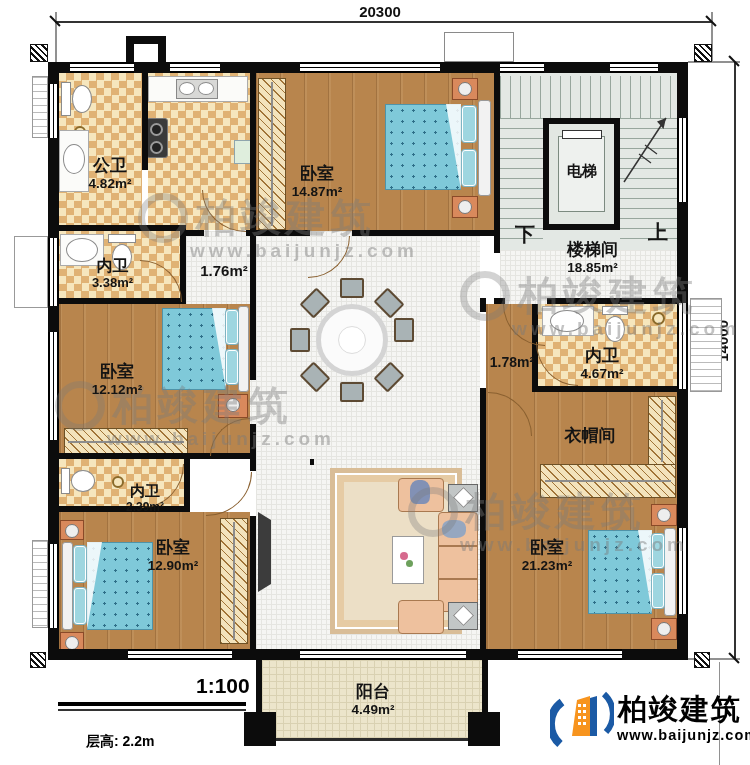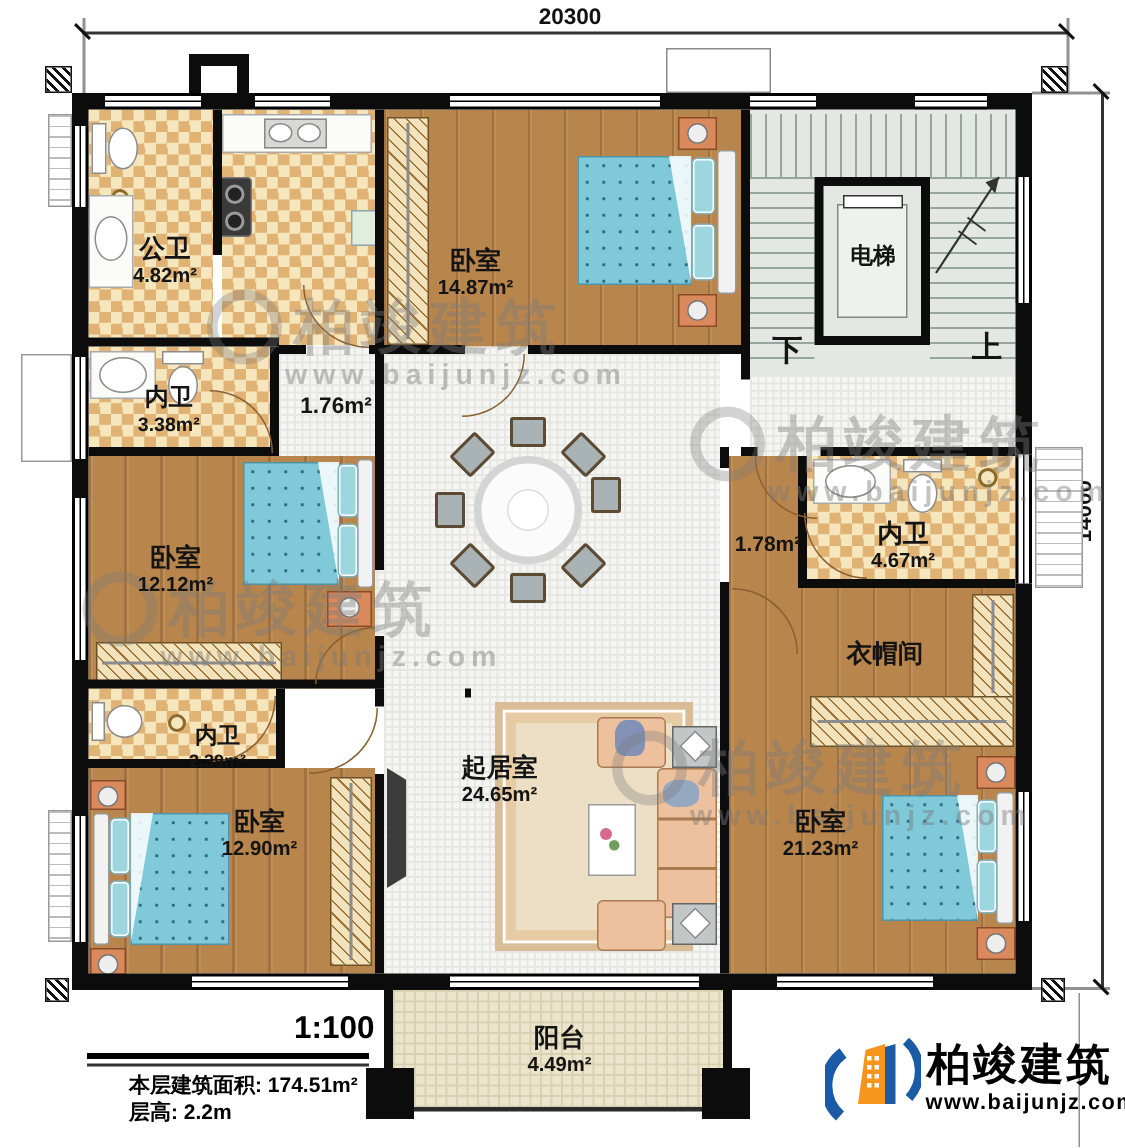--- a/index.html
+++ b/index.html
@@ -322,20 +322,24 @@
   </div>
   <div class="a lbl" style="left:545px;top:162px;width:74px;font-size:15px">
     <div>电梯</div>
   </div>
   <div class="a lbl" style="left:505px;top:222px;width:40px;font-size:20px">
     <div>下</div>
   </div>
   <div class="a lbl" style="left:638px;top:220px;width:40px;font-size:20px">
     <div>上</div>
   </div>
+  <div class="a lbl" style="left:535px;top:240px;width:115px">
+    <div class="nm">楼梯间</div>
+    <div class="ar">18.85m²</div>
+  </div>
   <div class="a lbl" style="left:60px;top:256px;width:105px;font-size:15px">
     <div style="font-size:16px">内卫</div>
     <div style="font-size:13px">3.38m²</div>
   </div>
   <div class="a lbl" style="left:188px;top:262px;width:72px;font-size:15px">
     <div>1.76m²</div>
   </div>
   <div class="a lbl" style="left:486px;top:354px;width:52px;font-size:14px">
     <div>1.78m²</div>
   </div>
@@ -351,37 +355,32 @@
     <div class="nm">衣帽间</div>
   </div>
   <div class="a lbl" style="left:100px;top:482px;width:90px">
     <div style="font-size:15px">内卫</div>
     <div style="font-size:12px">2.39m²</div>
   </div>
   <div class="a lbl" style="left:118px;top:538px;width:110px">
     <div class="nm">卧室</div>
     <div class="ar">12.90m²</div>
   </div>
-  <div class="a lbl" style="left:278px;top:502px;width:110px">
-    <div class="nm">起居室</div>
-    <div class="ar">24.65m²</div>
-  </div>
   <div class="a lbl" style="left:492px;top:538px;width:110px">
     <div class="nm">卧室</div>
     <div class="ar">21.23m²</div>
   </div>
   <div class="a lbl" style="left:318px;top:682px;width:110px">
     <div class="nm">阳台</div>
     <div class="ar">4.49m²</div>
   </div>
 
   <div class="a ttl" style="left:196px;top:674px;font-size:21px">1:100</div>
   <div class="a" style="left:58px;top:702px;width:188px;height:4px;background:#000"></div>
   <div class="a" style="left:58px;top:709px;width:188px;height:1.5px;background:#333"></div>
-  <div class="a ttl" style="left:86px;top:715px;font-size:14px">本层建筑面积: 174.51m²</div>
   <div class="a ttl" style="left:86px;top:733px;font-size:14px">层高: 2.2m</div>
 
   <svg class="a" style="left:550px;top:686px" width="64" height="66" viewBox="0 0 64 66">
     <path d="M10 58 A27 27 0 0 1 12 16" stroke="#1b5aa5" stroke-width="8" fill="none"></path>
     <path d="M54 8 A27 27 0 0 1 56 46" stroke="#1b5aa5" stroke-width="6" fill="none"></path>
     <polygon points="22,50 27,14 40,10 40,50" fill="#f7941e"></polygon>
     <polygon points="40,12 47,10 47,50 40,50" fill="#1b5aa5"></polygon>
     <g fill="#fff">
       <rect x="28" y="18" width="3" height="3"></rect>
         <rect x="33" y="18" width="3" height="3"></rect>

